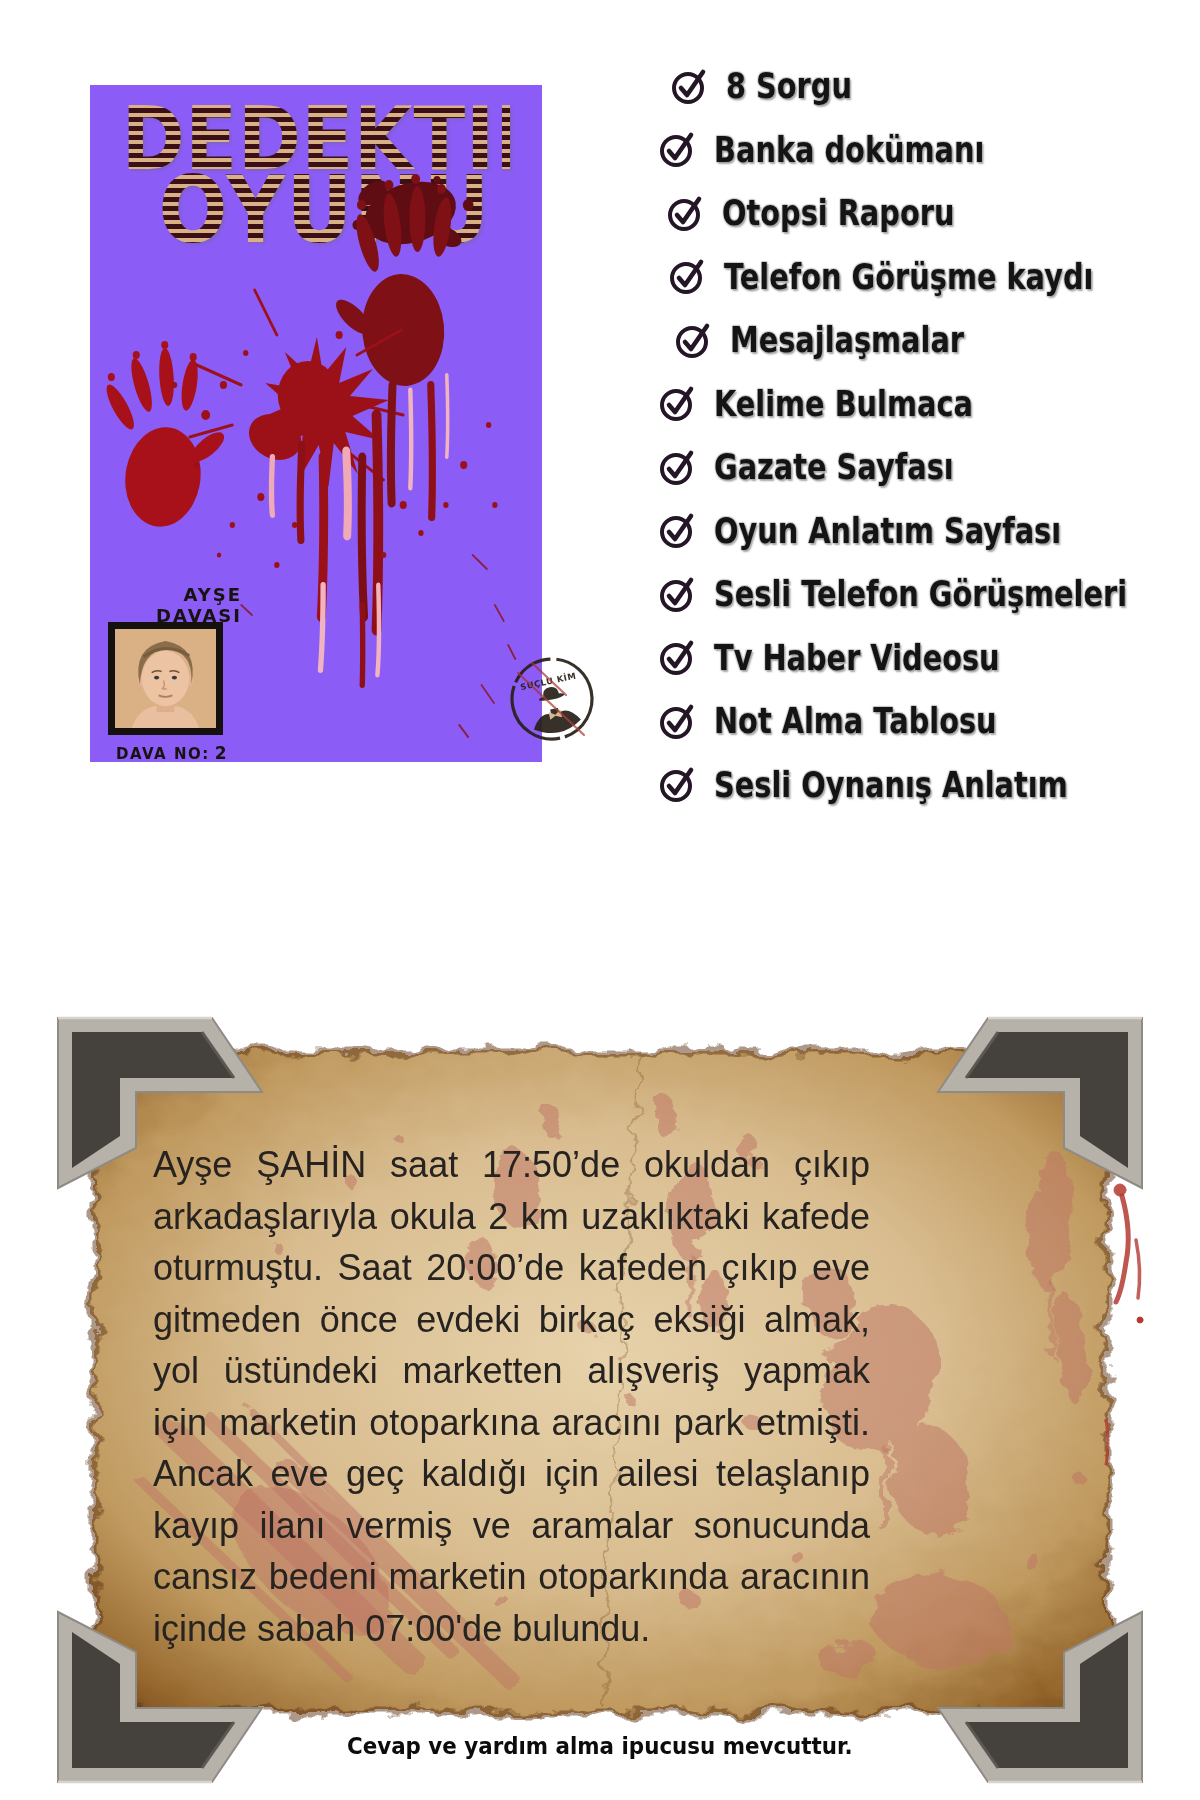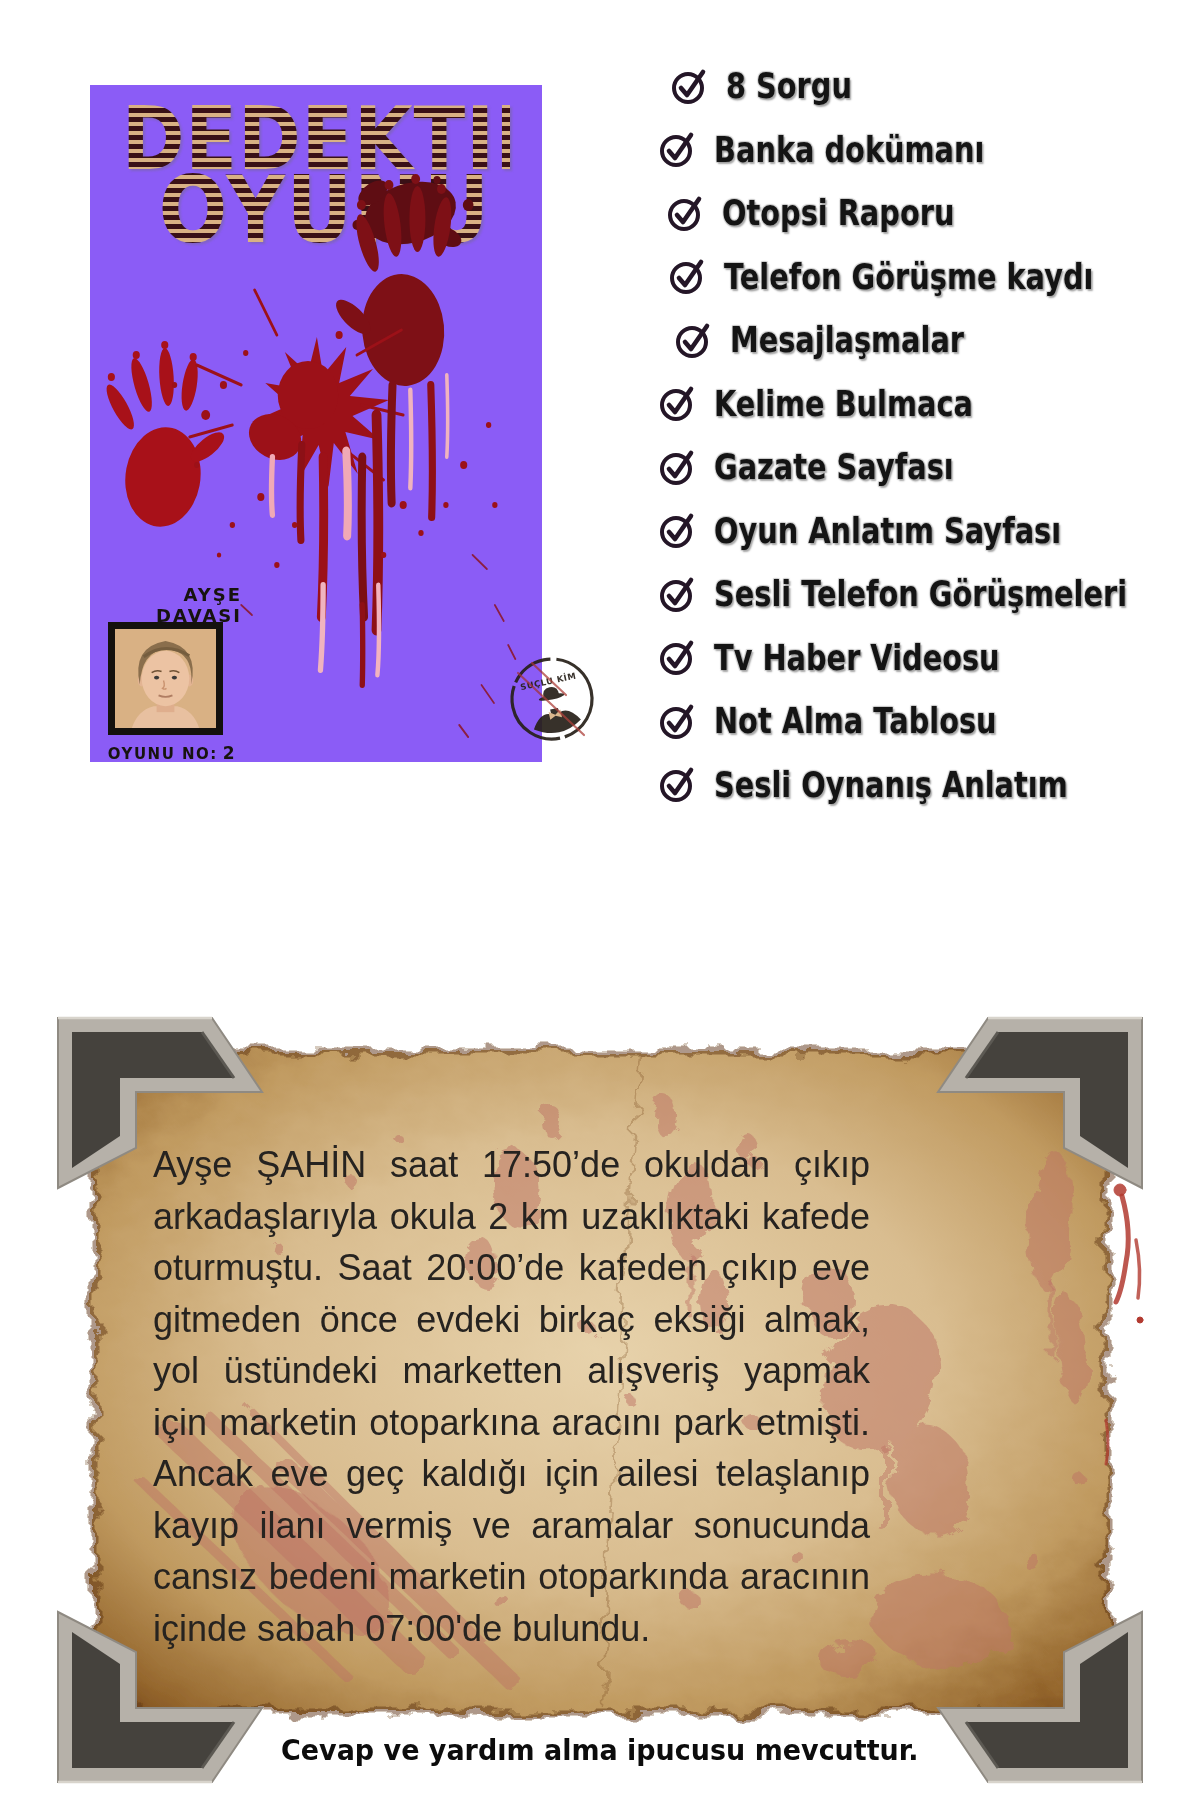--- a/index.html
+++ b/index.html
@@ -43,21 +43,21 @@
   .check-item:nth-child(4){padding-left:10px;}
   .check-item:nth-child(5){padding-left:16px;}
 
   
   .board{position:absolute;left:50px;top:1000px;width:1100px;height:800px;}
   .board-art{position:absolute;inset:0;width:100%;height:100%;}
   .case-text{position:absolute;left:103px;top:139px;width:717px;
              font-family:"Liberation Sans",sans-serif;font-size:36px;line-height:51.5px;
              color:#262320;text-align:justify;}
   .footer-note{position:absolute;left:0;top:733px;width:1100px;text-align:center;
-               font-weight:bold;font-size:29px;color:#0c0c0c;}
+               font-weight:bold;font-size:23px;color:#0c0c0c;}
   .footer-note span{display:inline-block;transform:scaleX(.93);}
 </style>
 </head>
 <body>
 
 <div class="page">
 
   <div class="box-cover">
     <div class="box-title">
       <div class="title-l1 striped">DEDEKTİF</div>
@@ -179,21 +179,21 @@
         <ellipse cx="41" cy="49" rx="2.6" ry="1.9" fill="#3c3a38"></ellipse>
         <ellipse cx="59" cy="49" rx="2.6" ry="1.9" fill="#3c3a38"></ellipse>
         <path d="M36,44 q5,-3 10,-1" fill="none" stroke="#6f5134" stroke-width="1.6"></path>
         <path d="M54,43 q5,-2 10,1" fill="none" stroke="#6f5134" stroke-width="1.6"></path>
         <path d="M48,52 q2,6 -1,8 q2,1.5 4,0" fill="none" stroke="#c9926f" stroke-width="1.4"></path>
         <path d="M43,67 q7,3 14,0" fill="none" stroke="#b07d62" stroke-width="1.8"></path>
       </svg>
     </div>
 
     <div class="case-no">
-      <span>OYUNU NO:</span><span class="val">2</span>
+      <span>DAVA NO:</span><span class="val">2</span>
     </div>
 
     <svg class="stamp" viewBox="0 0 92 97">
       <g transform="rotate(-12 46 48)" fill="#272019" stroke="#272019">
         <circle cx="46" cy="48" r="40" fill="none" stroke-width="3.2" stroke-dasharray="58 5 84 4 44 6"></circle>
         <text x="46" y="33" font-family="DejaVu Sans, sans-serif" font-size="8.5" font-weight="bold" text-anchor="middle" stroke="none" letter-spacing="0.5">SUÇLU KİM</text>
         <ellipse cx="46" cy="46" rx="13" ry="2.6" stroke="none"></ellipse>
         <path d="M38,45 q0,-9 8,-9 q8,0 8,9 z" stroke="none"></path>
         <path d="M22,74 Q32,58 42,63 L42,58 L50,58 L50,63 Q60,58 70,74 Q58,82 46,82 Q34,82 22,74 Z" stroke="none"></path>
         <path d="M40,60 l6,4 l6,-4 l0,8 l-6,-3 l-6,3 z" fill="#d9b184" stroke="none"></path>

